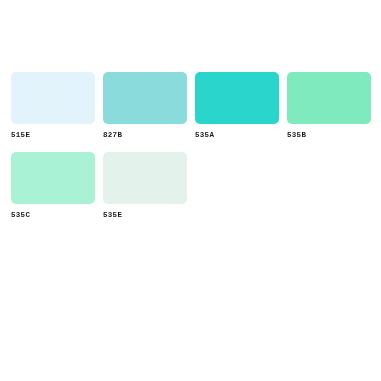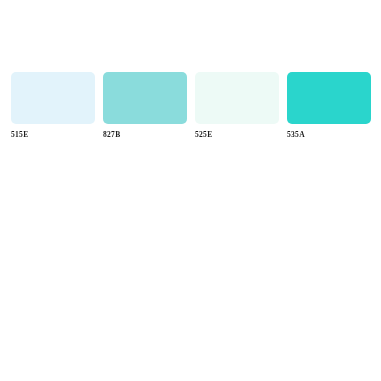--- a/index.html
+++ b/index.html
@@ -38,36 +38,44 @@
     border-radius: 5px;
     box-sizing: border-box;
   }
   .swatch-label {
     margin-top: 6px;
     font-size: 7.5px;
     font-weight: bold;
     letter-spacing: 0.3px;
     color: #1c1c1c;
     line-height: 10px;
-    font-family: Liberation Serif, serif;
+    font-family: Liberation Mono, monospace;
   }
 </style>
 </head>
 <body>
 
 <div id="palette-grid">
     <div class="swatch-cell">
       <div class="swatch-chip" style="background-color: rgb(226, 243, 251);"></div>
       <div class="swatch-label">515E</div>
     </div>
     <div class="swatch-cell">
       <div class="swatch-chip" style="background-color: rgb(138, 220, 220);"></div>
       <div class="swatch-label">827B</div>
     </div>
     <div class="swatch-cell">
-      <div class="swatch-chip" style="background-color: rgb(237, 250, 246);"></div>
-      <div class="swatch-label">525E</div>
+      <div class="swatch-chip" style="background-color: rgb(42, 213, 204);"></div>
+      <div class="swatch-label">535A</div>
     </div>
     <div class="swatch-cell">
-      <div class="swatch-chip" style="background-color: rgb(42, 213, 204);"></div>
-      <div class="swatch-label">535A</div>
+      <div class="swatch-chip" style="background-color: rgb(126, 234, 189);"></div>
+      <div class="swatch-label">535B</div>
+    </div>
+    <div class="swatch-cell">
+      <div class="swatch-chip" style="background-color: rgb(169, 242, 213);"></div>
+      <div class="swatch-label">535C</div>
+    </div>
+    <div class="swatch-cell">
+      <div class="swatch-chip" style="background-color: rgb(228, 242, 236);"></div>
+      <div class="swatch-label">535E</div>
     </div>
   </div>
 
 </body></html>

